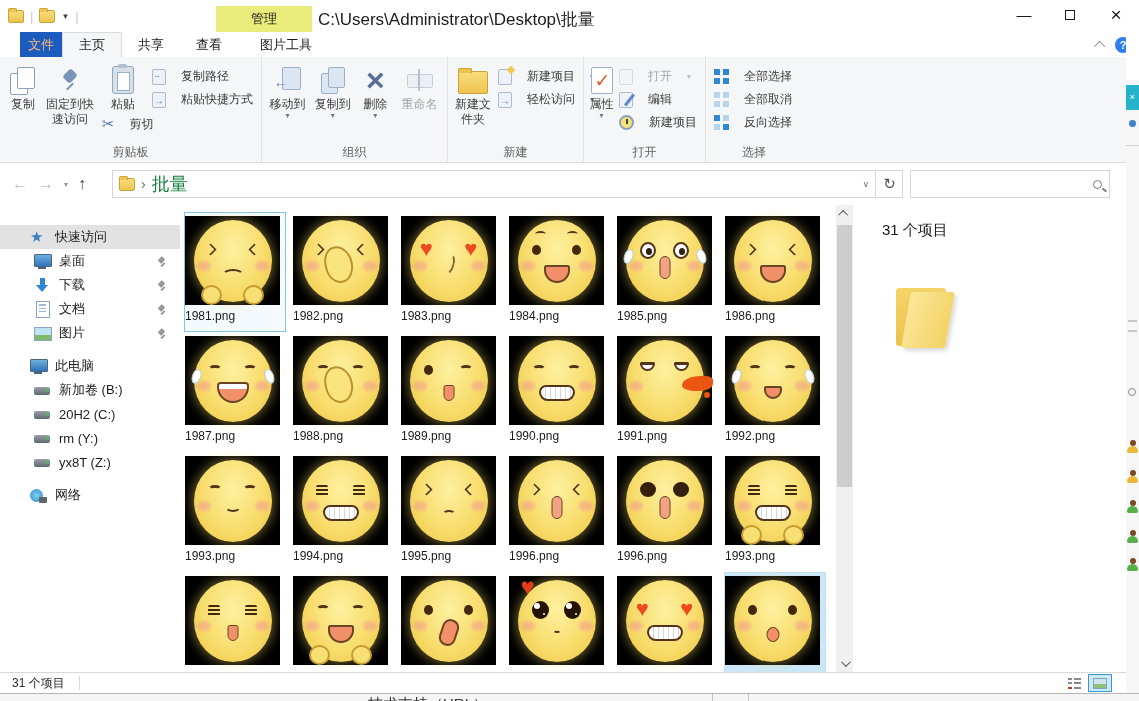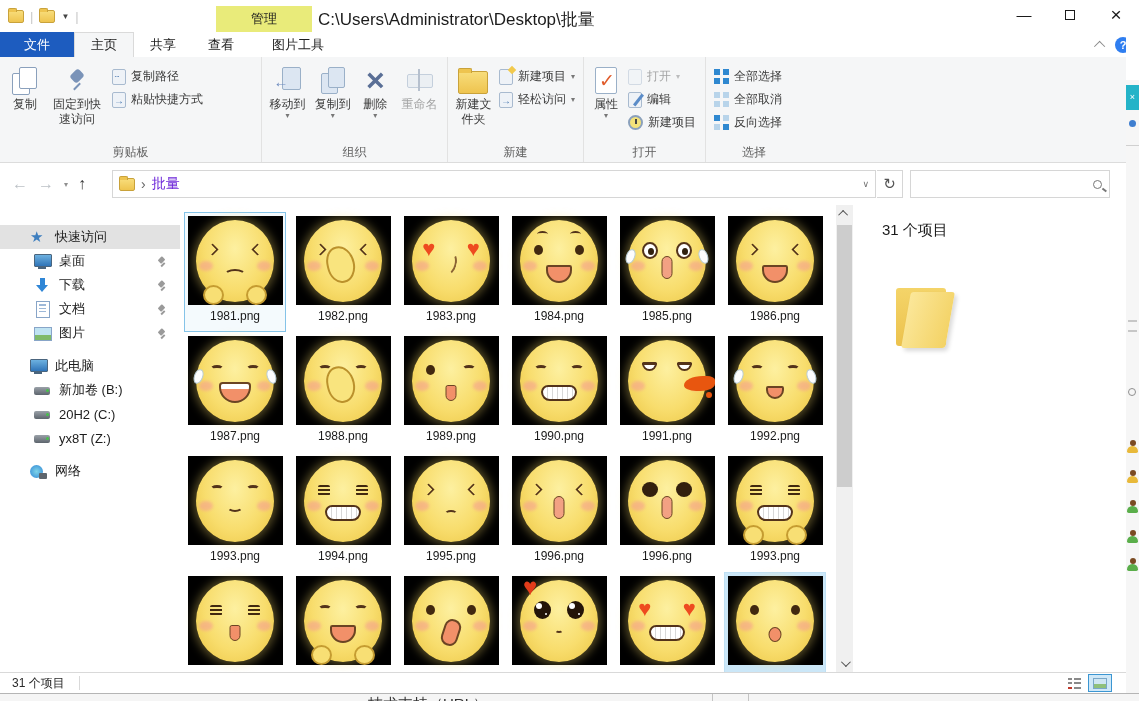--- a/index.html
+++ b/index.html
@@ -17,36 +17,36 @@
 .title-path{position:absolute;left:318px;top:8px;font-size:17px;color:#1c1c1c;white-space:nowrap}
 .win-controls{position:absolute;right:0;top:0;display:flex}
 .win-btn{width:46px;height:30px;display:flex;align-items:center;justify-content:center;color:#1a1a1a}
 .win-btn .min-glyph{font-size:15px;line-height:10px}
 .maxi-glyph{width:10px;height:10px;border:1px solid #1a1a1a}
 .close-glyph{font-size:19px;line-height:14px}
 
 
 .tabrow{position:absolute;left:0;top:32px;width:1139px;height:25px;background:#fff;display:flex;align-items:stretch}
 .tab{padding:0 16px;font-size:13px;color:#1c1c1c;display:flex;align-items:center}
-.tab.file{background:#1d5cbf;color:#ffffff;margin-left:0;padding:0 24px}
+.tab.file{background:#1d5cbf;color:#fdba74;margin-left:20px;padding:0 8px}
 .tab.active{background:#f5f6f7;border:1px solid #dadada;border-bottom:none}
 .tab-right{position:absolute;right:8px;top:0;height:25px;display:flex;align-items:center;gap:10px}
 .chev-up{width:8px;height:8px;border-top:1.5px solid #8a8a8a;border-left:1.5px solid #8a8a8a;transform:rotate(45deg) translateY(2px)}
 .help-circle{width:16px;height:16px;border-radius:50%;background:#2f7ef0;color:#fff;font-size:11px;font-weight:bold;display:flex;align-items:center;justify-content:center}
 
 
 .ribbon{position:absolute;left:0;top:57px;width:1126px;height:106px;background:#f5f6f7;border-bottom:1px solid #dcdcdc;display:flex}
 .rgroup{position:relative;border-right:1px solid #e2e2e2;display:flex;flex-direction:column}
 .rgroup .content{flex:1;display:flex;padding:3px 4px 0 4px}
 .rgroup .glabel{height:18px;text-align:center;font-size:12px;color:#5f5f5f}
 .rbtn-lg{display:flex;flex-direction:column;align-items:center;padding-top:3px}
 .rbtn-lg .ibox{height:34px;display:flex;align-items:center;justify-content:center}
 .lbl{font-size:12px;color:#3b3b3b;line-height:15px;text-align:center}
 .drop{font-size:8px;color:#777;line-height:7px}
-.rbtn-sm{display:flex;align-items:center;gap:5px;padding:3px 4px;font-size:12px;color:#3b3b3b;white-space:nowrap}
+.rbtn-sm{display:flex;align-items:center;gap:15px;padding:3px 4px;font-size:12px;color:#3b3b3b;white-space:nowrap}
 .disabled{opacity:.45}
 .smcol{display:flex;flex-direction:column;align-items:flex-start;padding-top:5px}
 
 
 .i-pin{width:22px;height:26px;position:relative}
 .i-pin::before{content:"";position:absolute;left:6px;top:3px;width:10px;height:12px;background:#7a93b8;border-radius:3px;transform:rotate(45deg)}
 .i-pin::after{content:"";position:absolute;left:10px;top:15px;width:2px;height:9px;background:#7a93b8;transform:rotate(45deg)}
 .i-copy{width:26px;height:27px;position:relative}
 .i-copy::before,.i-copy::after{content:"";position:absolute;width:16px;height:20px;background:#fff;border:1.5px solid #8aa0bc;border-radius:2px}
 .i-copy::before{left:0;top:6px}.i-copy::after{left:7px;top:0}
@@ -81,21 +81,21 @@
 .i-selinv{background:linear-gradient(#2f88d0 0 0) 0 0/6px 6px no-repeat,linear-gradient(#b8d4ea 0 0) 9px 0/6px 6px no-repeat,linear-gradient(#b8d4ea 0 0) 0 9px/6px 6px no-repeat,linear-gradient(#2f88d0 0 0) 9px 9px/6px 6px no-repeat}
 
 
 .addrbar{position:absolute;left:0;top:163px;width:1126px;height:42px;background:#fff;display:flex;align-items:center}
 .nav{display:flex;align-items:center;gap:10px;padding:0 10px 0 12px;font-size:16px}
 .nav .dis{color:#bcc1c6}
 .nav .dd{font-size:8px;color:#909090}
 .nav .up{color:#3a3a3a}
 .crumbbox{position:absolute;left:112px;top:7px;width:764px;height:28px;border:1px solid #d6d6d6;background:#fff;display:flex;align-items:center;padding:0 6px;gap:6px}
 .crumb-sep{color:#666;font-size:14px}
-.crumb-label{font-size:14px;color:#6d28d9}
+.crumb-label{font-size:18px;color:#15803d}
 .crumb-dd{margin-left:auto;font-size:9px;color:#707070}
 .refreshbox{position:absolute;left:877px;top:7px;width:26px;height:28px;border:1px solid #d6d6d6;border-left:none;display:flex;align-items:center;justify-content:center;color:#555;font-size:15px}
 .searchbox{position:absolute;left:910px;top:7px;width:200px;height:28px;border:1px solid #d6d6d6;background:#fff;display:flex;align-items:center;padding:0 6px}
 .searchbox input{border:none;outline:none;flex:1;font-size:13px;font-family:inherit}
 .mag{width:9px;height:9px;border:1.6px solid #777;border-radius:50%;position:relative;flex:none;margin-right:4px}
 .mag::after{content:"";position:absolute;left:8px;top:8px;width:5px;height:1.6px;background:#777;transform:rotate(38deg)}
 
 
 .sidebar{position:absolute;left:0;top:205px;width:180px;height:467px;background:#fff;padding-top:20px;font-size:13px;color:#1c1c1c;overflow:hidden}
 .side-row{display:flex;align-items:center;gap:8px;height:24px;padding-left:30px;padding-right:12px}
@@ -116,21 +116,21 @@
 .sic-drive::after{content:"";position:absolute;right:2px;top:7.5px;width:3px;height:3px;background:#46c24a;border-radius:50%}
 .sic-network::before{content:"";position:absolute;left:0;top:2px;width:13px;height:13px;border-radius:50%;background:radial-gradient(#7fd4e8,#2f86d6)}
 .sic-network::after{content:"";position:absolute;right:0;bottom:1px;width:8px;height:6px;background:#5d656d;border-radius:1px}
 .pin-i{width:11px;height:11px;position:relative;margin-left:auto;flex:none}
 .pin-i::before{content:"";position:absolute;left:2px;top:1px;width:5px;height:6px;background:#9a9a9a;border-radius:1px;transform:rotate(45deg)}
 .pin-i::after{content:"";position:absolute;left:5px;top:6px;width:1.5px;height:5px;background:#9a9a9a;transform:rotate(45deg)}
 
 
 .files-area{position:absolute;left:180px;top:205px;width:656px;height:467px;overflow:hidden}
 .fgrid{display:grid;grid-template-columns:repeat(6,108px);grid-auto-rows:120px;padding:7px 0 0 4px}
-.tile{width:102px;display:flex;flex-direction:column;align-items:center;padding-top:3px;border:1px solid transparent}
+.tile{width:102px;display:flex;flex-direction:column;padding-top:3px;border:1px solid transparent}
 .tile.selected{border-color:#84c3e8;background:#f4fafd}
 .tile.hover{background:#cbe7f8;border-color:#bfe0f4}
 .thumb{width:95px;height:89px;background:#000;position:relative;display:flex;align-items:center;justify-content:center;flex:none}
 .fname{margin-top:3px;font-size:12px;color:#1a1a1a;line-height:16px}
 
 
 .face{width:78px;height:82px;border-radius:50%;background:radial-gradient(ellipse at 50% 35%,#fdf0a0 0%,#f8dd6d 55%,#eac33f 100%);position:relative;box-shadow:0 0 10px 3px rgba(250,220,110,.35)}
 .blush{position:absolute;top:50%;width:14px;height:10px;background:#f5a090;border-radius:50%;opacity:.6;filter:blur(1.5px)}
 .blush.l{left:3px}.blush.r{right:3px}
 .eye{position:absolute;top:31%}
@@ -270,20 +270,32 @@
               <div class="i-copy"></div>
             </div>
           <div class="lbl">复制</div>
         </div>
         <div class="rbtn-lg" style="width:62px">
           <div class="ibox">
               <div class="i-pin"></div>
             </div>
           <div class="lbl" style="width:52px">固定到快速访问</div>
         </div>
+        <div style="display:flex;flex-direction:column;width:50px">
+          <div class="rbtn-lg">
+            <div class="ibox">
+                <div class="i-paste"></div>
+              </div>
+            <div class="lbl">粘贴</div>
+          </div>
+          <div class="rbtn-sm">
+            <div class="i-scissors"></div>
+            <span>剪切</span>
+          </div>
+        </div>
         <div class="smcol">
           <div class="rbtn-sm">
             <div class="i-smalldoc w"></div>
             <span>复制路径</span>
           </div>
           <div class="rbtn-sm">
             <div class="i-smalldoc arrow"></div>
             <span>粘贴快捷方式</span>
           </div>
         </div>
@@ -452,20 +464,24 @@
       <span class="side-label">此电脑</span>
     </div>
     <div>
         <div class="side-row child">
           <div class="sic sic-drive"></div>
           <div class="side-label">新加卷 (B:)</div>
         </div>
         <div class="side-row child">
           <div class="sic sic-drive"></div>
           <div class="side-label">20H2 (C:)</div>
+        </div>
+        <div class="side-row child">
+          <div class="sic sic-drive"></div>
+          <div class="side-label">rm (Y:)</div>
         </div>
         <div class="side-row child">
           <div class="sic sic-drive"></div>
           <div class="side-label">yx8T (Z:)</div>
         </div>
       </div>
     <div class="side-gap"></div>
     <div class="side-row">
       <div class="sic sic-network"></div>
       <span class="side-label">网络</span>

